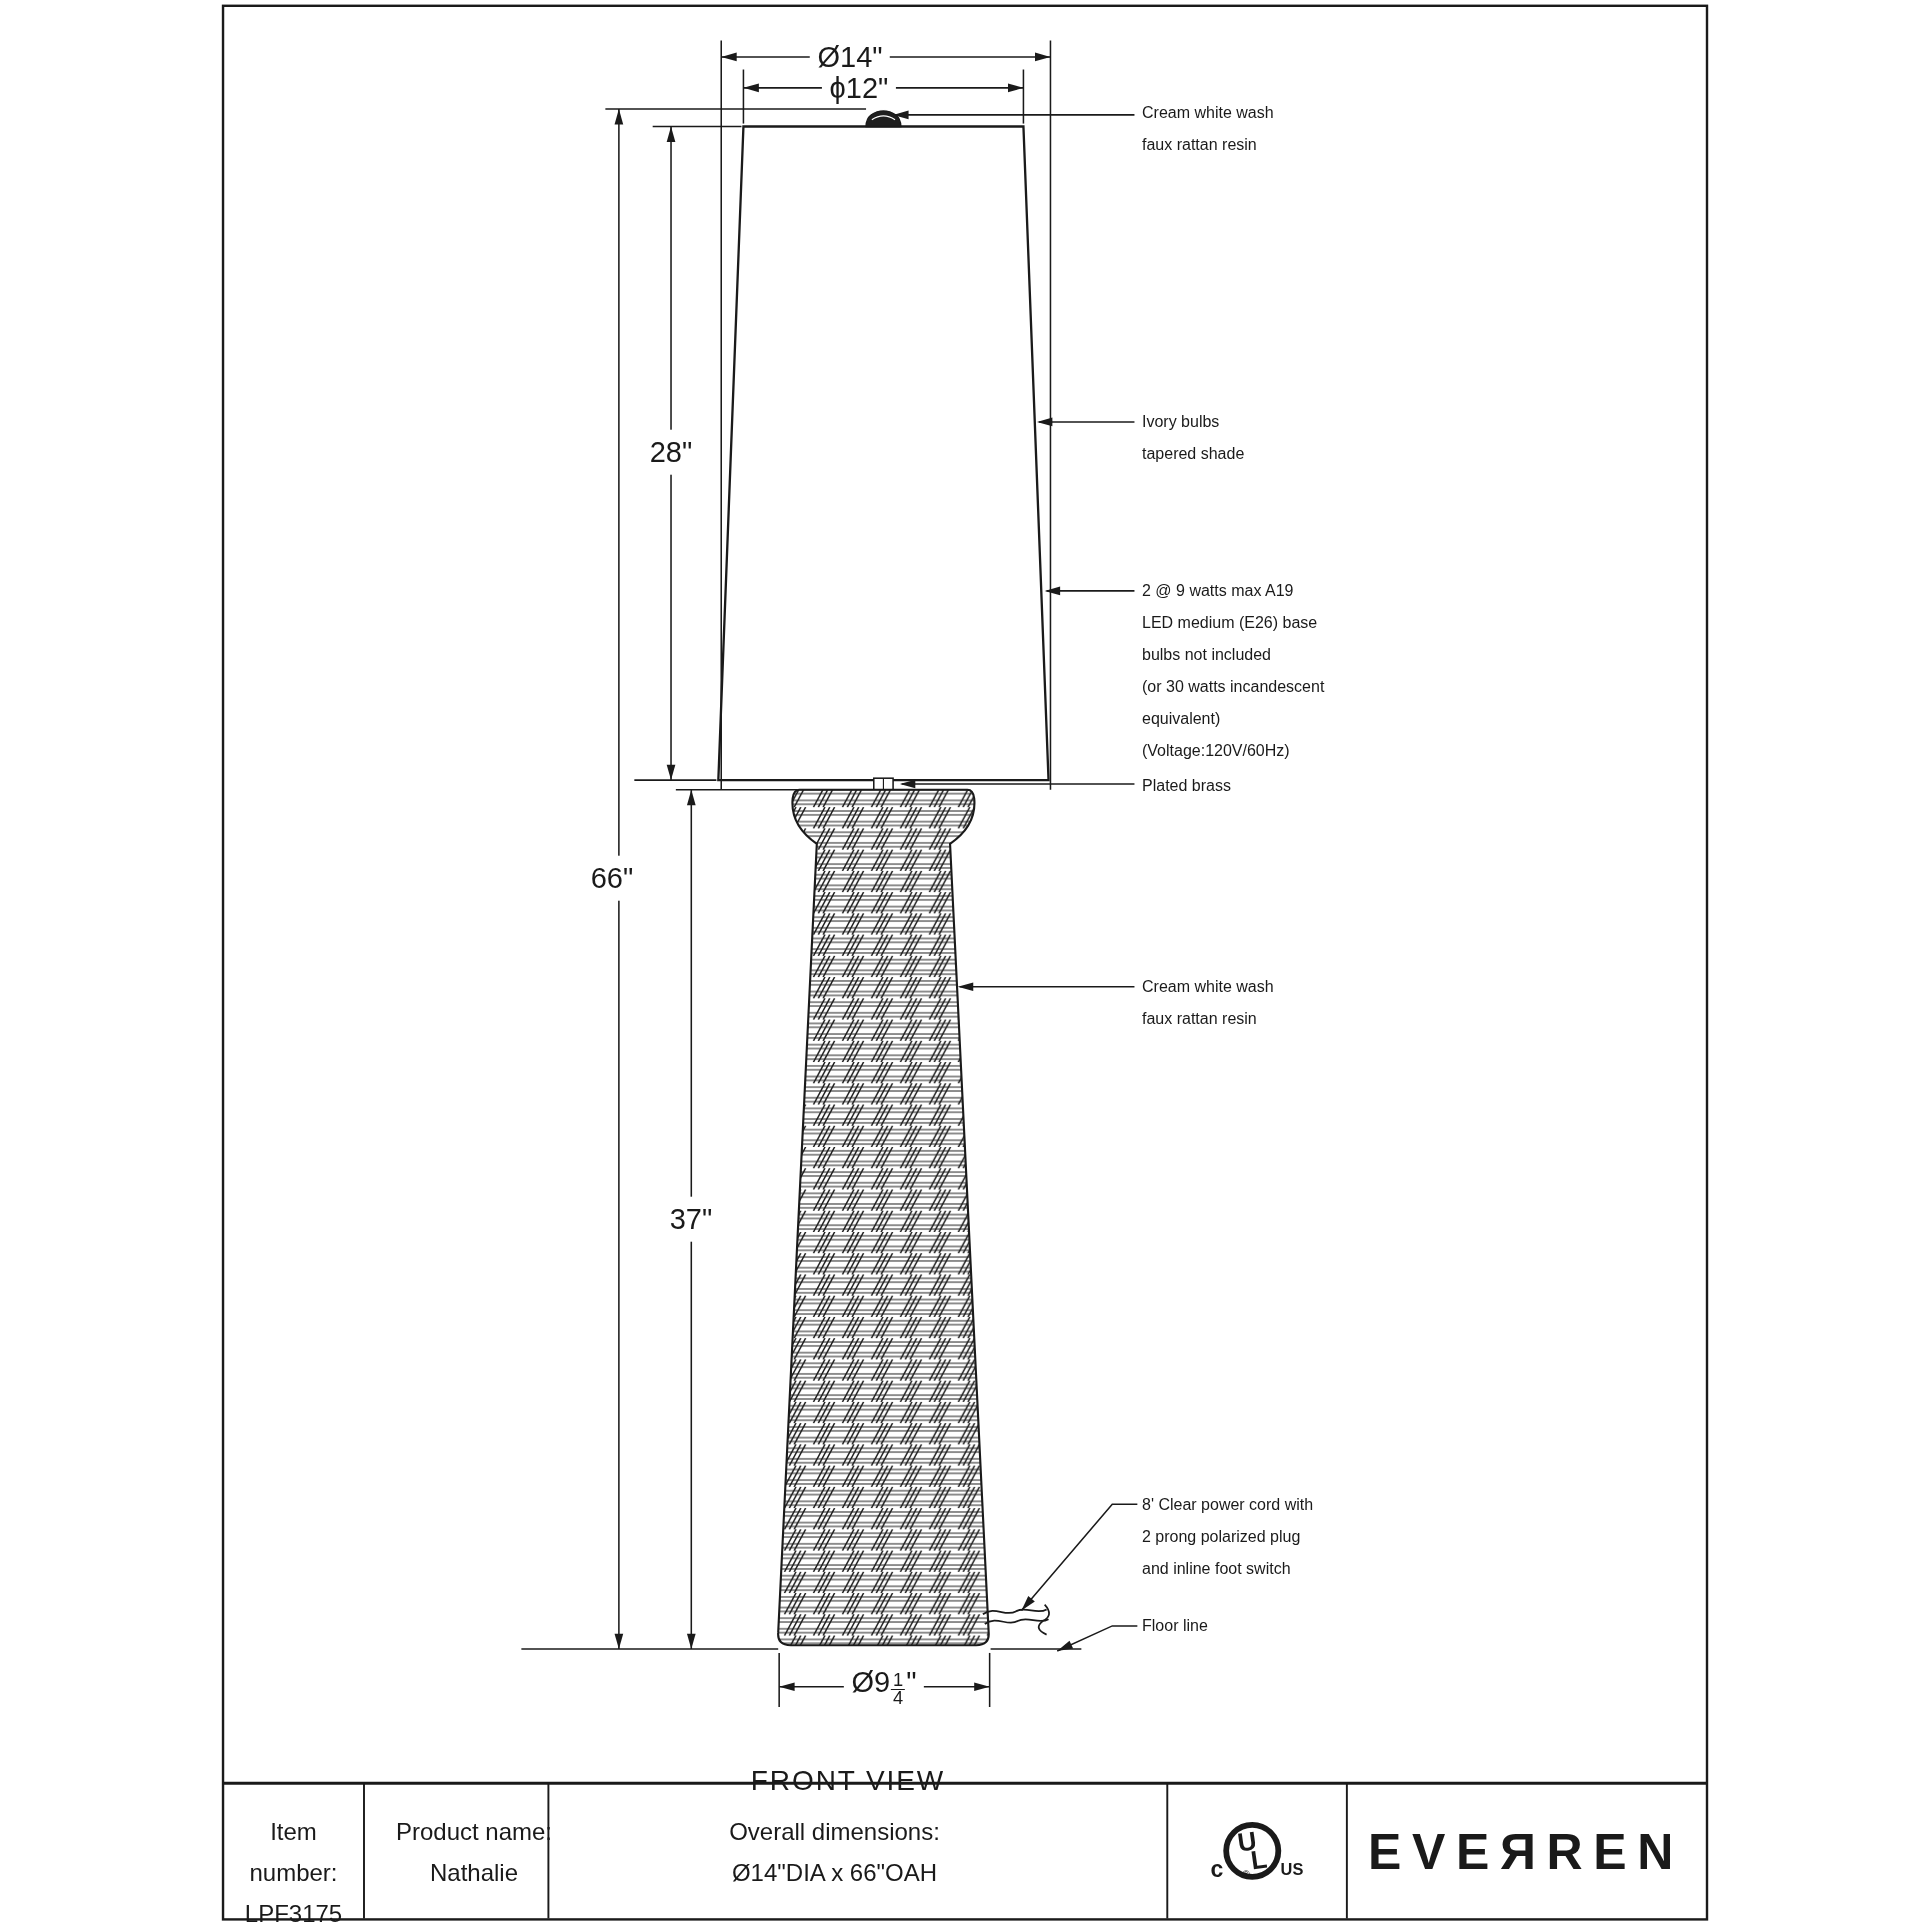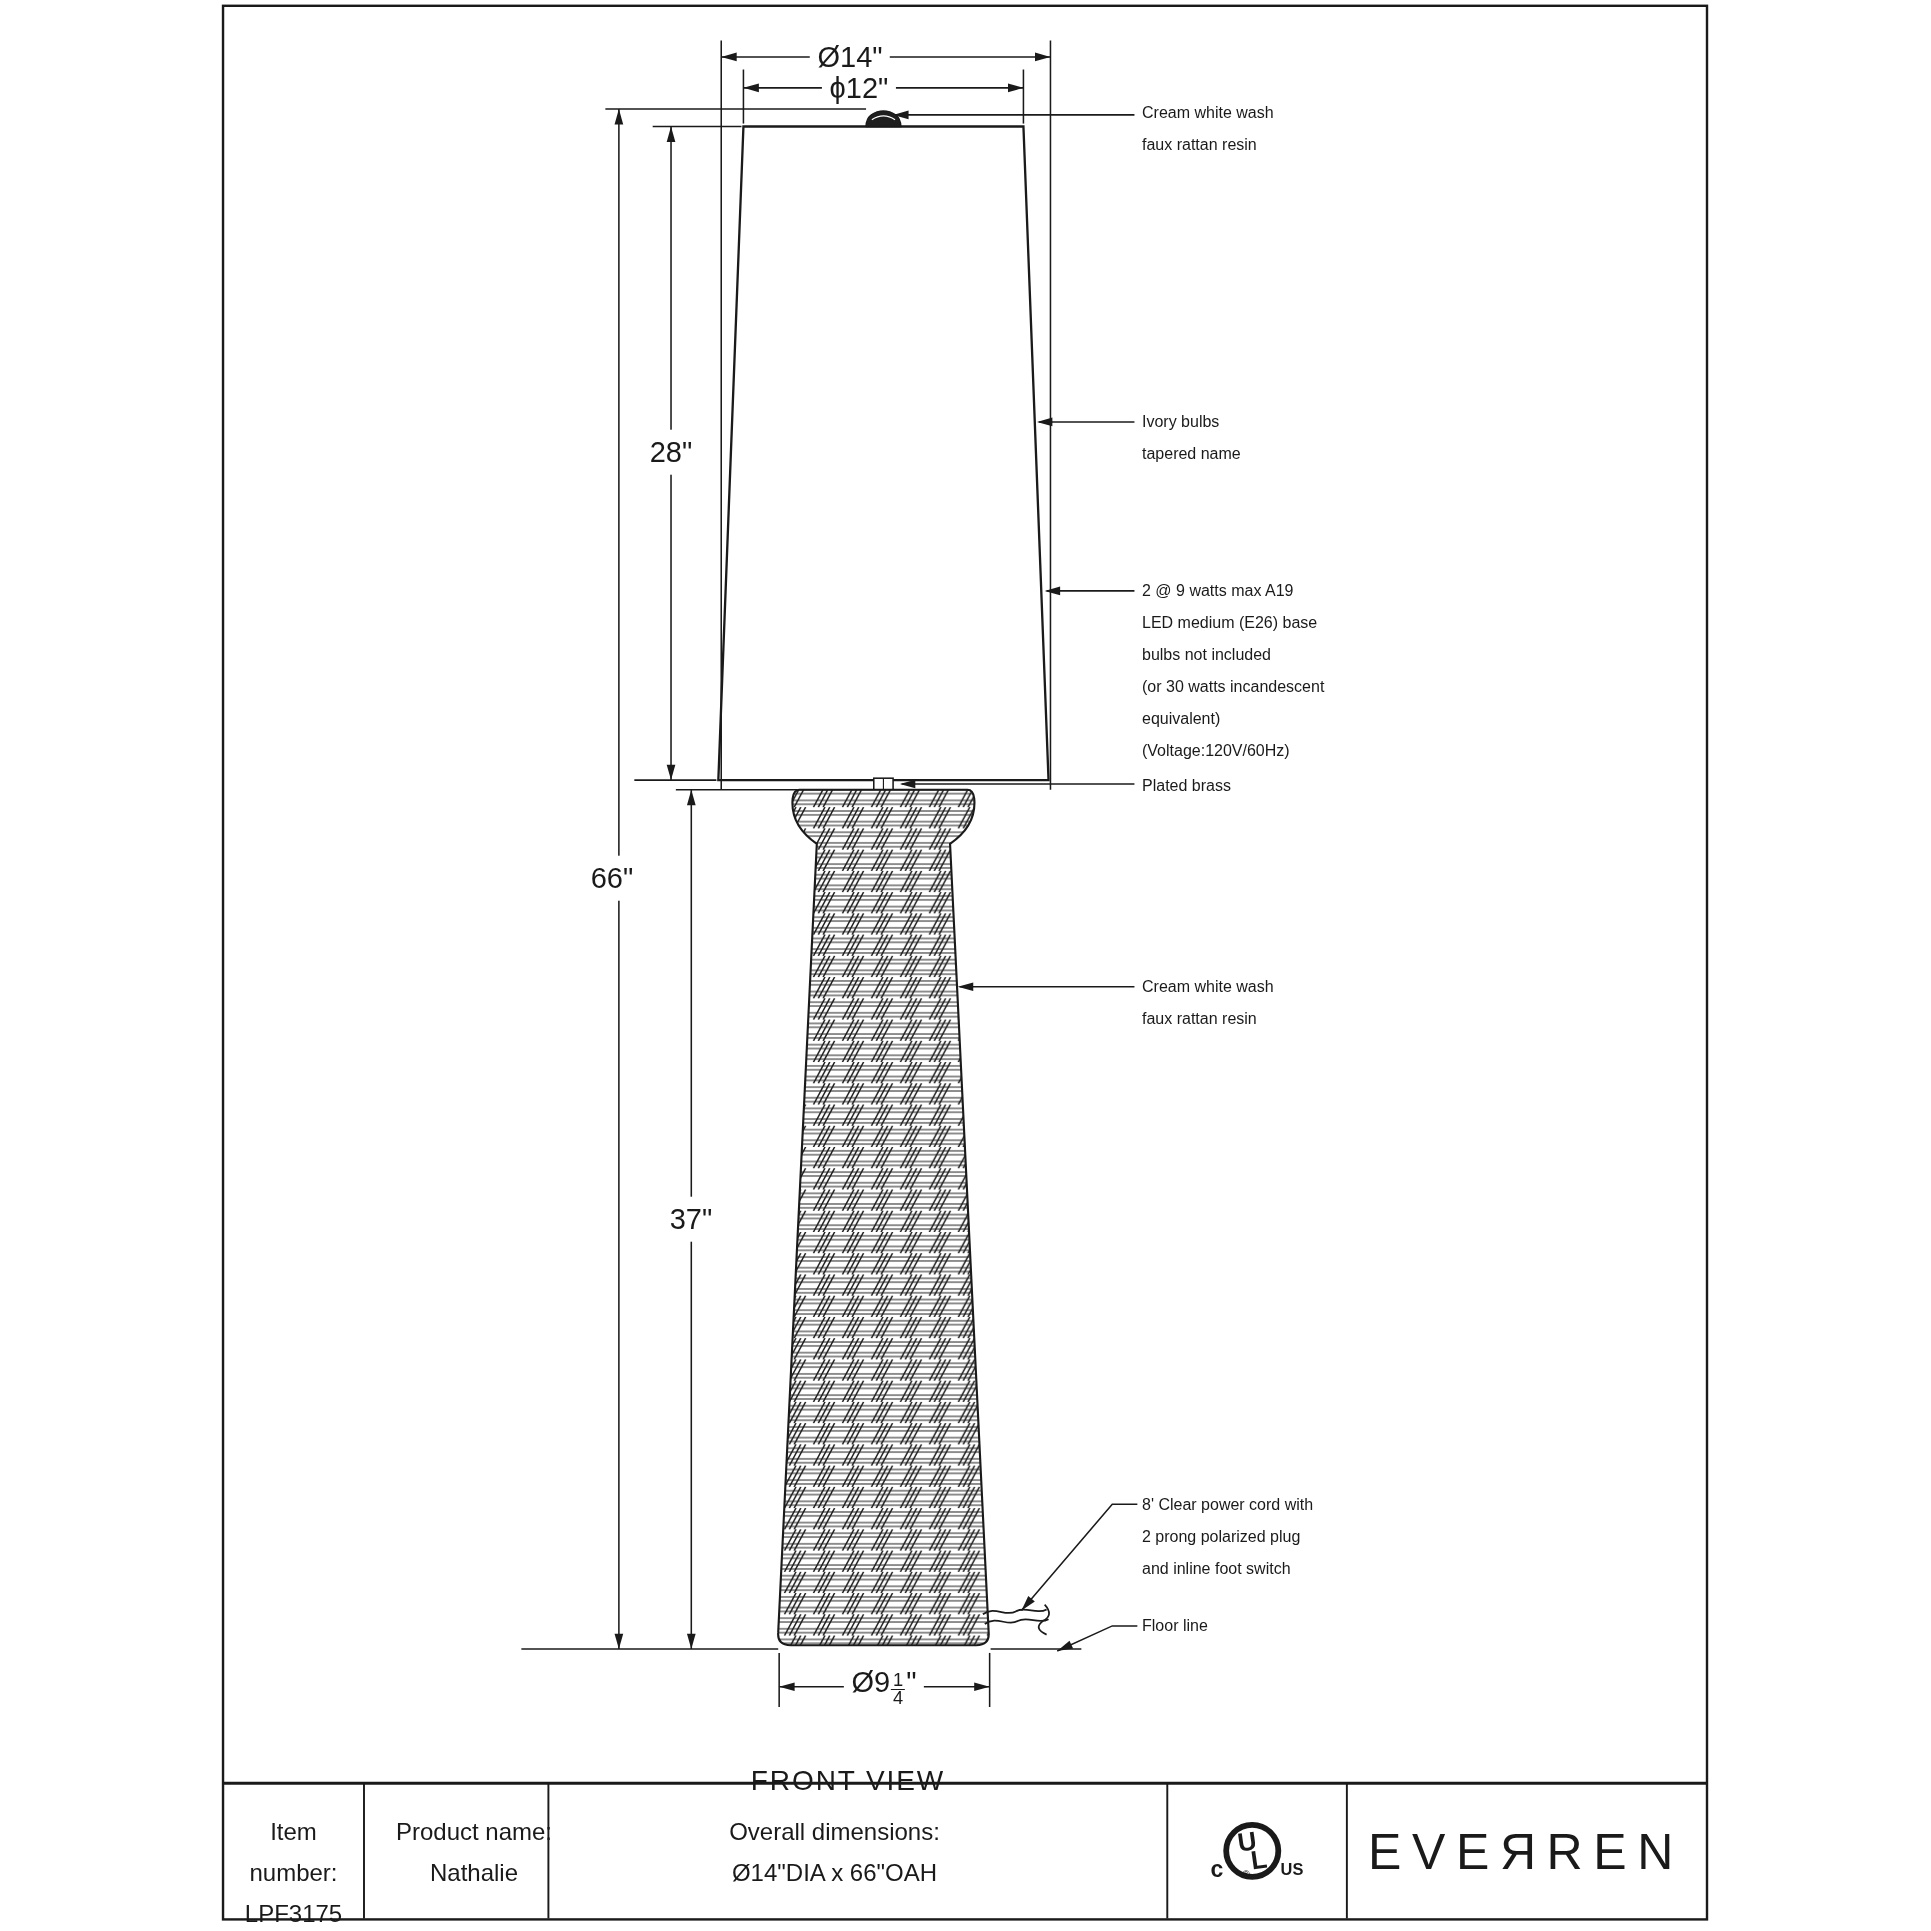--- a/index.html
+++ b/index.html
@@ -8,21 +8,21 @@
   #lineart{position:absolute;left:0;top:0;}
   .txt{position:absolute;white-space:pre;color:#1a1a1a;}
   .ann{font-size:16px;line-height:32px;text-align:left;}
   .dim{font-size:29px;background:#ffffff;padding:0 7.7px;transform:translate(-50%,-50%);}
   .dimv{font-size:29px;background:#ffffff;padding:5.8px 1.9px;transform:translate(-50%,-50%);}
   .frac{display:inline-block;vertical-align:-11.6px;text-align:center;font-size:18.3px;line-height:16.4px;margin:0 1px;}
   .frac .num{display:block;border-bottom:1.9px solid #1a1a1a;padding:0 1.9px;}
   .frac .den{display:block;}
   .frontview{font-size:28px;letter-spacing:1.9px;transform:translate(-50%,-50%);margin-top:40px;}
   .cell{position:absolute;text-align:center;font-size:24px;line-height:41px;}
-  .brand{position:absolute;font-size:50px;font-weight:400;letter-spacing:10.6px;transform:translate(-50%,-50%);}
+  .brand{position:absolute;font-size:50px;font-weight:700;letter-spacing:10.6px;transform:translate(-50%,-50%);}
   .ul-c{position:absolute;font-size:23px;font-weight:700;transform:translate(-50%,-50%);}
   .ul-us{position:absolute;font-size:16.4px;font-weight:700;transform:translate(-50%,-50%);}
   .ul-u{position:absolute;font-size:26px;font-weight:700;transform:translate(-50%,-50%) rotate(-8deg);}
   .ul-l{position:absolute;font-size:26px;font-weight:700;transform:translate(-50%,-50%) rotate(-8deg);}
   .ul-r{position:absolute;font-size:9.7px;transform:translate(-50%,-50%);}
 </style>
 </head>
 <body>
 
 <div id="sheet">
@@ -132,21 +132,21 @@
   <div class="txt dim" style="left:859px;top:88px;">ϕ12"</div>
   <div class="txt dimv" style="left:612px;top:878px;">66"</div>
   <div class="txt dimv" style="left:671px;top:452px;">28"</div>
   <div class="txt dimv" style="left:691px;top:1219px;">37"</div>
   <div class="txt dim" style="left:884px;top:1686px;"><span>Ø9</span><span class="frac"><span class="num">1</span><span class="den">4</span></span><span>"</span></div>
 
   <div class="txt ann" style="left:1142px;top:97px;"><span>Cream white wash</span>
 <span>faux rattan resin</span></div>
 
   <div class="txt ann" style="left:1142px;top:406px;"><span>Ivory bulbs</span>
-<span>tapered name</span></div>
+<span>tapered shade</span></div>
 
   <div class="txt ann" style="left:1142px;top:575px;"><span>2 @ 9 watts max A19</span>
 <span>LED medium (E26) base</span>
 <span>bulbs not included</span>
 <span>(or 30 watts incandescent</span>
 <span>equivalent)</span>
 <span>(Voltage:120V/60Hz)</span></div>
 
   <div class="txt ann" style="left:1142px;top:770px;"><span>Plated brass</span></div>
 

